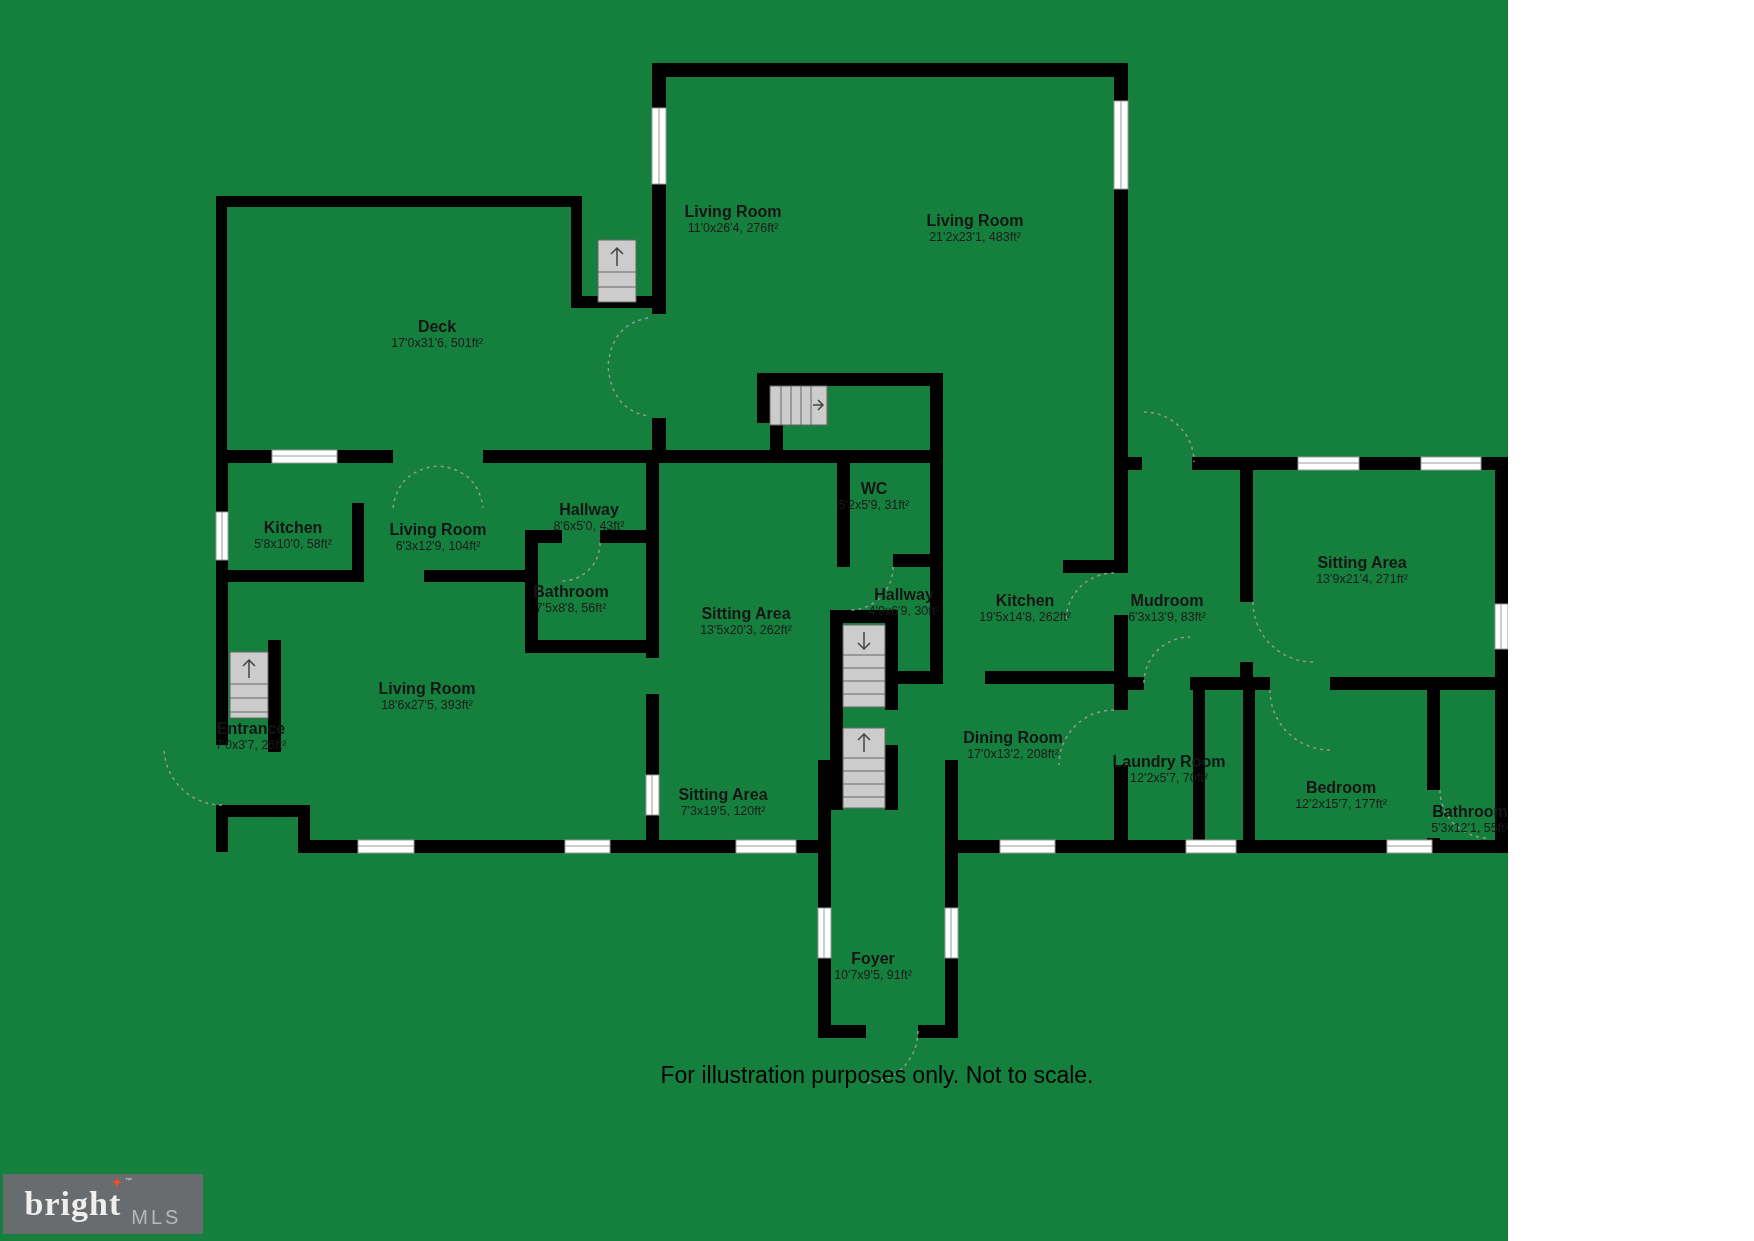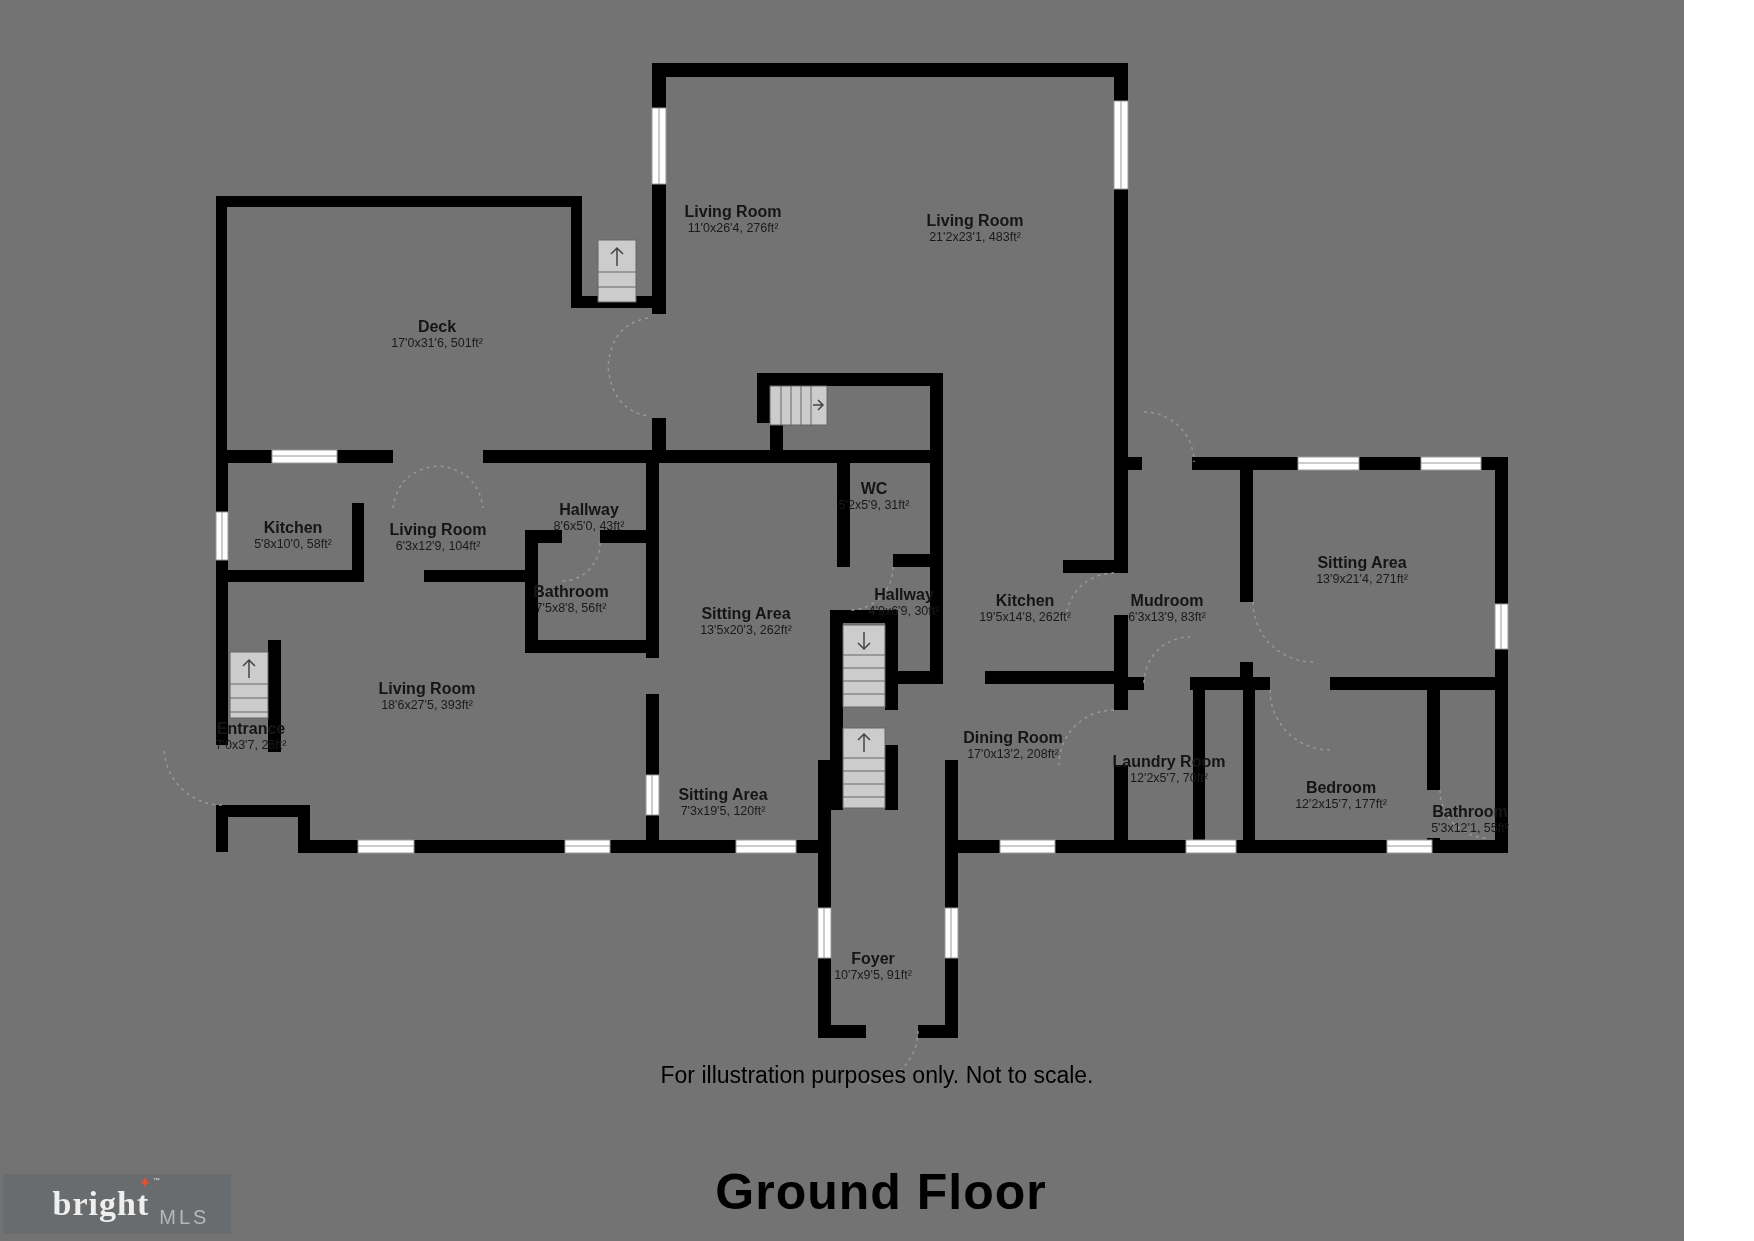--- a/index.html
+++ b/index.html
@@ -1,27 +1,27 @@
 <!DOCTYPE html>
 <html><head>
 <meta charset="utf-8">
 <style>
   html,body{margin:0;padding:0;background:#fff;}
-  .stage{position:relative;width:1684px;height:1241px;background:#737373;overflow:hidden;
+  .stage{position:relative;width:1508px;height:1241px;background:#15803d;overflow:hidden;
          font-family:"Liberation Sans", sans-serif;}
   .plan-svg{position:absolute;left:0;top:0;}
   .rlabel{position:absolute;transform:translate(-50%,-50%);text-align:center;white-space:nowrap;line-height:1.15;}
   .rname{display:block;font-weight:bold;font-size:16px;color:#151515;}
   .rdims{display:block;font-size:12.5px;color:#1a1a1a;}
   .disclaimer{position:absolute;left:877px;top:1075px;transform:translate(-50%,-50%);
               font-size:23px;color:#000;}
   .floor-title{position:absolute;left:881px;top:1192px;transform:translate(-50%,-50%);
                font-size:50px;font-weight:bold;color:#000;letter-spacing:1px;}
   .logo{position:absolute;left:3px;top:1174px;width:200px;height:60px;background:#686c6e;
-        display:flex;align-items:center;justify-content:center;padding-left:28px;}
+        display:flex;align-items:center;justify-content:center;}
   .logo-brand{font-family:"Liberation Serif", serif;font-weight:bold;font-size:34px;
               color:#f0efed;position:relative;letter-spacing:1px;}
   .logo-star{position:absolute;right:-2px;top:-10px;font-size:13px;color:#e8502b;font-family:"Liberation Sans",sans-serif;}
   .logo-tm{position:absolute;right:-12px;top:-8px;font-size:7px;color:#cfd0d1;font-family:"Liberation Sans",sans-serif;}
   .logo-mls{font-size:20px;color:#b5b7b9;letter-spacing:3px;margin-left:10px;font-family:"Liberation Sans",sans-serif;margin-top:27px;}
 </style>
 </head>
 <body>
 
 <div class="stage">
@@ -294,21 +294,20 @@
 <div class="rlabel" style="left:1470px;top:819px">
       <span class="rname">Bathroom</span>
       <span class="rdims">5'3x12'1, 55ft²</span>
     </div>
 <div class="rlabel" style="left:873px;top:966px">
       <span class="rname">Foyer</span>
       <span class="rdims">10'7x9'5, 91ft²</span>
     </div>
 
 <div class="disclaimer">For illustration purposes only. Not to scale.</div>
-<div class="floor-title">Ground Floor</div>
 
 <div class="logo">
   <span class="logo-brand">
     <span>bright</span>
     <span class="logo-star">✦</span>
     <span class="logo-tm">™</span>
   </span>
   <span class="logo-mls">MLS</span>
 </div>
 

